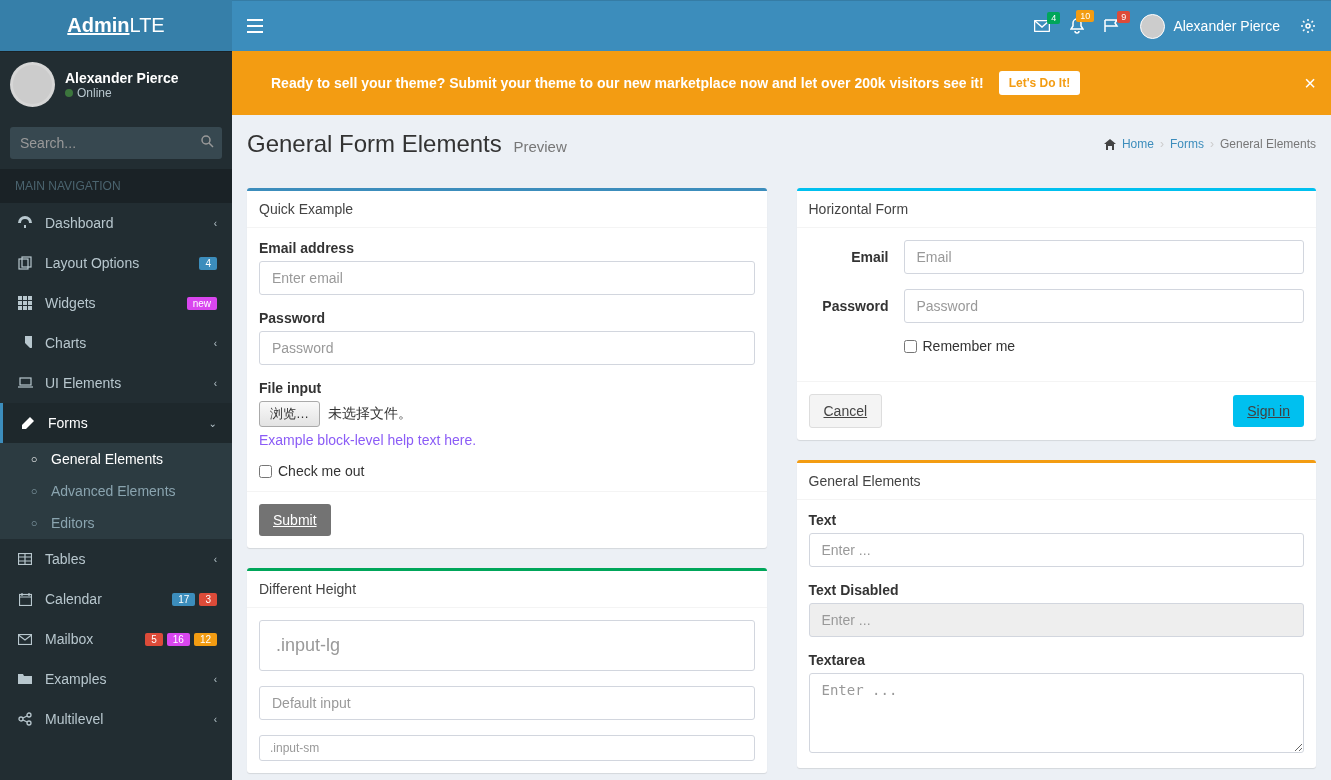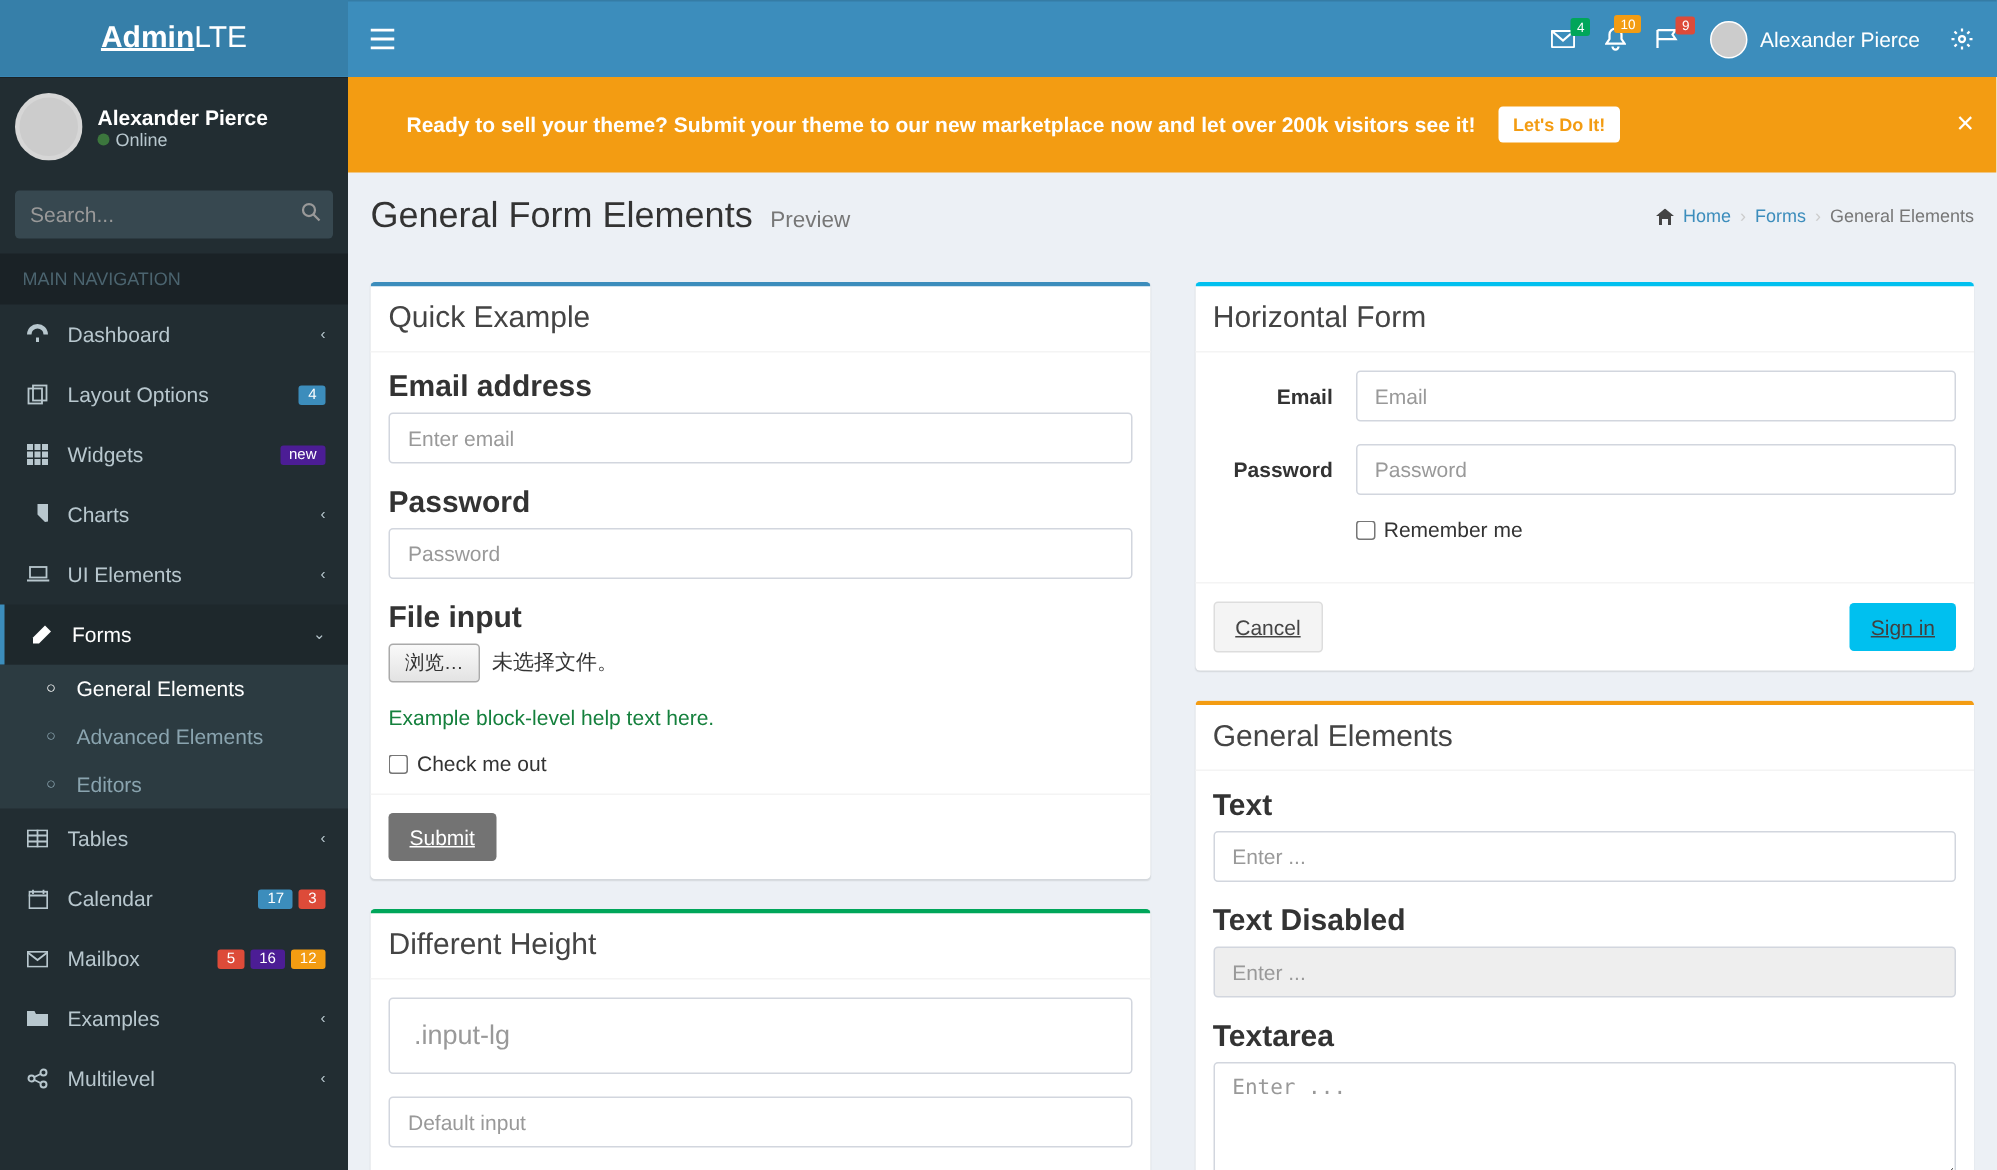--- a/index.html
+++ b/index.html
@@ -37,21 +37,21 @@
 .sidebar-header { padding: 10px 15px; font-size: 12px; color: #4b646f; background: #1a2226; }
 .sidebar-menu { list-style: none; }
 .sidebar-menu > li { display: block; }
 .sidebar-menu > li > a { display: flex; align-items: center; padding: 12px 15px; color: #b8c7ce; cursor: pointer; position: relative; }
 .sidebar-menu > li.active > a { color: #fff; background: #1e282c; border-left: 3px solid #3c8dbc; }
 .menu-icon { width: 20px; display: inline-flex; justify-content: center; margin-right: 10px; }
 .menu-text { flex: 1; }
 .menu-chevron { font-size: 10px; color: #b8c7ce; }
 .menu-badge { font-size: 10px; padding: 1px 6px; border-radius: 2px; color: #fff; margin-left: 4px; }
 .badge-blue { background: #3c8dbc; }
-.badge-green2 { background: #4c1d95; }
+.badge-green2 { background: #d946ef; }
 .badge-red2 { background: #dd4b39; }
 .badge-yellow2 { background: #f39c12; }
 .treeview-menu { list-style: none; background: #2c3b41; }
 .treeview-menu li a { display: flex; align-items: center; padding: 8px 15px 8px 25px; color: #8aa4af; cursor: pointer; font-size: 14px; }
 .treeview-menu li.active a { color: #fff; }
 .treeview-menu .sub-icon { width: 18px; display: inline-flex; justify-content: center; margin-right: 8px; font-size: 11px; }
 
 
 .content-wrapper { margin-left: 232px; margin-top: 51px; min-height: calc(100vh - 51px); }
 .alert-banner { background: #f39c12; color: #fff; padding: 20px 40px 20px 15px; display: flex; align-items: center; position: relative; }
@@ -69,33 +69,33 @@
 
 .content { padding: 15px; display: flex; gap: 30px; }
 .col { flex: 1; display: flex; flex-direction: column; gap: 20px; min-width: 0; }
 
 .box { background: #fff; border-radius: 3px; border-top: 3px solid #d2d6de; box-shadow: 0 1px 1px rgba(0,0,0,.1); }
 .box-primary { border-top-color: #3c8dbc; }
 .box-success { border-top-color: #00a65a; }
 .box-info { border-top-color: #00c0ef; }
 .box-warning { border-top-color: #f39c12; }
 .box-header { padding: 10px 12px; border-bottom: 1px solid #f4f4f4; }
-.box-title { font-size: 20px; font-weight: 400; color: #444; }
+.box-title { font-size: 14px; font-weight: 400; color: #444; }
 .box-body { padding: 12px; }
 .box-footer { padding: 12px; border-top: 1px solid #f4f4f4; display: flex; justify-content: space-between; align-items: center; }
 
 .form-group { margin-bottom: 15px; }
 .form-group:last-child { margin-bottom: 0; }
-.form-label { display: block; font-weight: 700; margin-bottom: 5px; font-size: 20px; color: #333; }
+.form-label { display: block; font-weight: 700; margin-bottom: 5px; font-size: 14px; color: #333; }
 .form-control { width: 100%; padding: 8px 12px; border: 1px solid #d2d6de; border-radius: 3px; font-size: 14px; color: #555; }
 .form-control::placeholder { color: #999; }
 .form-control-lg { padding: 14px 16px; font-size: 18px; }
 .form-control-sm { padding: 5px 10px; font-size: 12px; }
 .form-control:disabled { background: #eee; }
-.help-block { font-size: 14px; color: #15803d; margin-top: 15px; }
+.help-block { font-size: 14px; color: #8b5cf6; margin-top: 5px; }
 .checkbox-wrap { display: flex; align-items: center; gap: 6px; font-size: 14px; color: #333; }
 .checkbox-wrap input { margin: 0; }
 
 .btn { padding: 8px 14px; border-radius: 3px; border: none; font-size: 14px; cursor: pointer; display: inline-block; text-decoration: underline; }
 .btn-primary { background: #737373; color: #fff; }
 .btn-info { background: #00c0ef; color: #404040; }
 .btn-default { background: #f4f4f4; color: #444; border: 1px solid #ddd; }
 
 .form-horizontal .form-row { display: flex; align-items: center; margin-bottom: 15px; gap: 15px; }
 .form-horizontal .col-label { width: 80px; text-align: right; font-weight: 700; font-size: 14px; }

